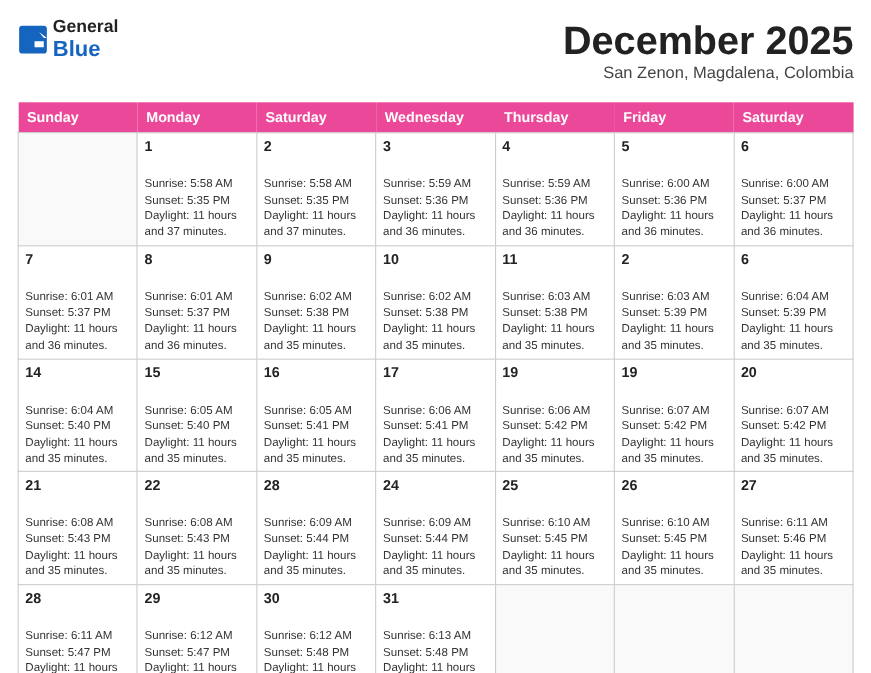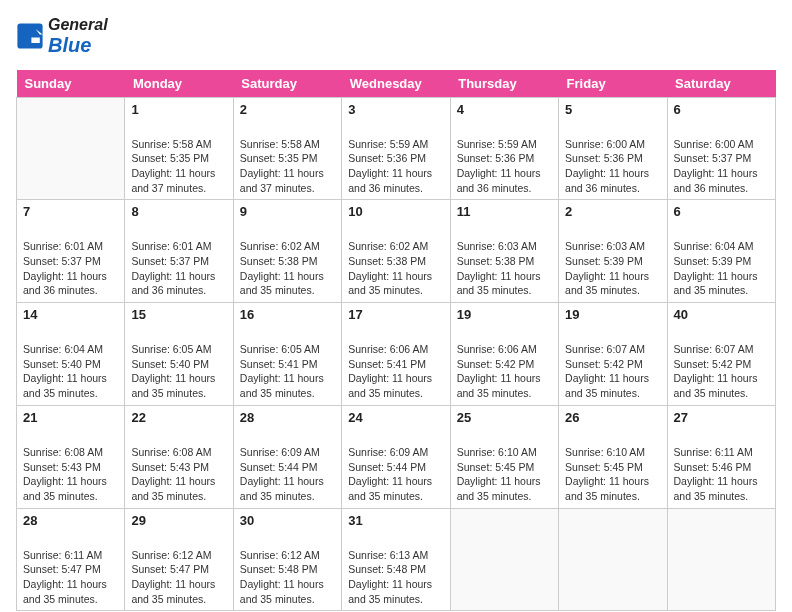--- a/index.html
+++ b/index.html
@@ -67,32 +67,34 @@
       line-height: 1.4;
       margin-top: 20px;
     }
     .empty-cell {
       background: #f9f9f9;
     }
   </style>
 </head>
 <body>
 
-<div style="display:flex; justify-content: space-between; align-items: flex-start; margin-bottom: 10px; font-style: italic;">
+<div style="display:flex; justify-content: space-between; align-items: flex-start; margin-bottom: 10px;">
   <div class="header-logo">
     <svg class="logo-icon" viewBox="0 0 40 40">
       <rect x="2" y="2" width="36" height="36" rx="4" fill="#1565c0"></rect>
       <polygon points="28,10 38,18 34,18 34,30 22,30 22,22 34,22 34,18" fill="white"></polygon>
     </svg>
     <div>
       <div style="font-size:16px;font-weight:bold;color:#222;line-height:1.1;">General</div>
       <div style="font-size:20px;font-weight:bold;color:#1565c0;line-height:1.1;">Blue</div>
     </div>
   </div>
   <div class="title-section">
+    <div class="month-title">December 2025</div>
+    <div class="subtitle">San Zenon, Magdalena, Colombia</div>
   </div>
 </div>
 
 <table class="calendar-table">
   <thead>
     <tr id="weekday-header">
         <th>Sunday</th>
         <th>Monday</th>
         <th>Saturday</th>
         <th>Wednesday</th>
@@ -178,21 +180,21 @@
         </td>
         <td>
           <span class="cell-date">19</span>
           <div class="cell-info">Sunrise: 6:06 AM<br>Sunset: 5:42 PM<br>Daylight: 11 hours and 35 minutes.</div>
         </td>
         <td>
           <span class="cell-date">19</span>
           <div class="cell-info">Sunrise: 6:07 AM<br>Sunset: 5:42 PM<br>Daylight: 11 hours and 35 minutes.</div>
         </td>
         <td>
-          <span class="cell-date">40</span>
+          <span class="cell-date">20</span>
           <div class="cell-info">Sunrise: 6:07 AM<br>Sunset: 5:42 PM<br>Daylight: 11 hours and 35 minutes.</div>
         </td>
       </tr>
       <tr>
         <td>
           <span class="cell-date">21</span>
           <div class="cell-info">Sunrise: 6:08 AM<br>Sunset: 5:43 PM<br>Daylight: 11 hours and 35 minutes.</div>
         </td>
         <td>
           <span class="cell-date">22</span>

